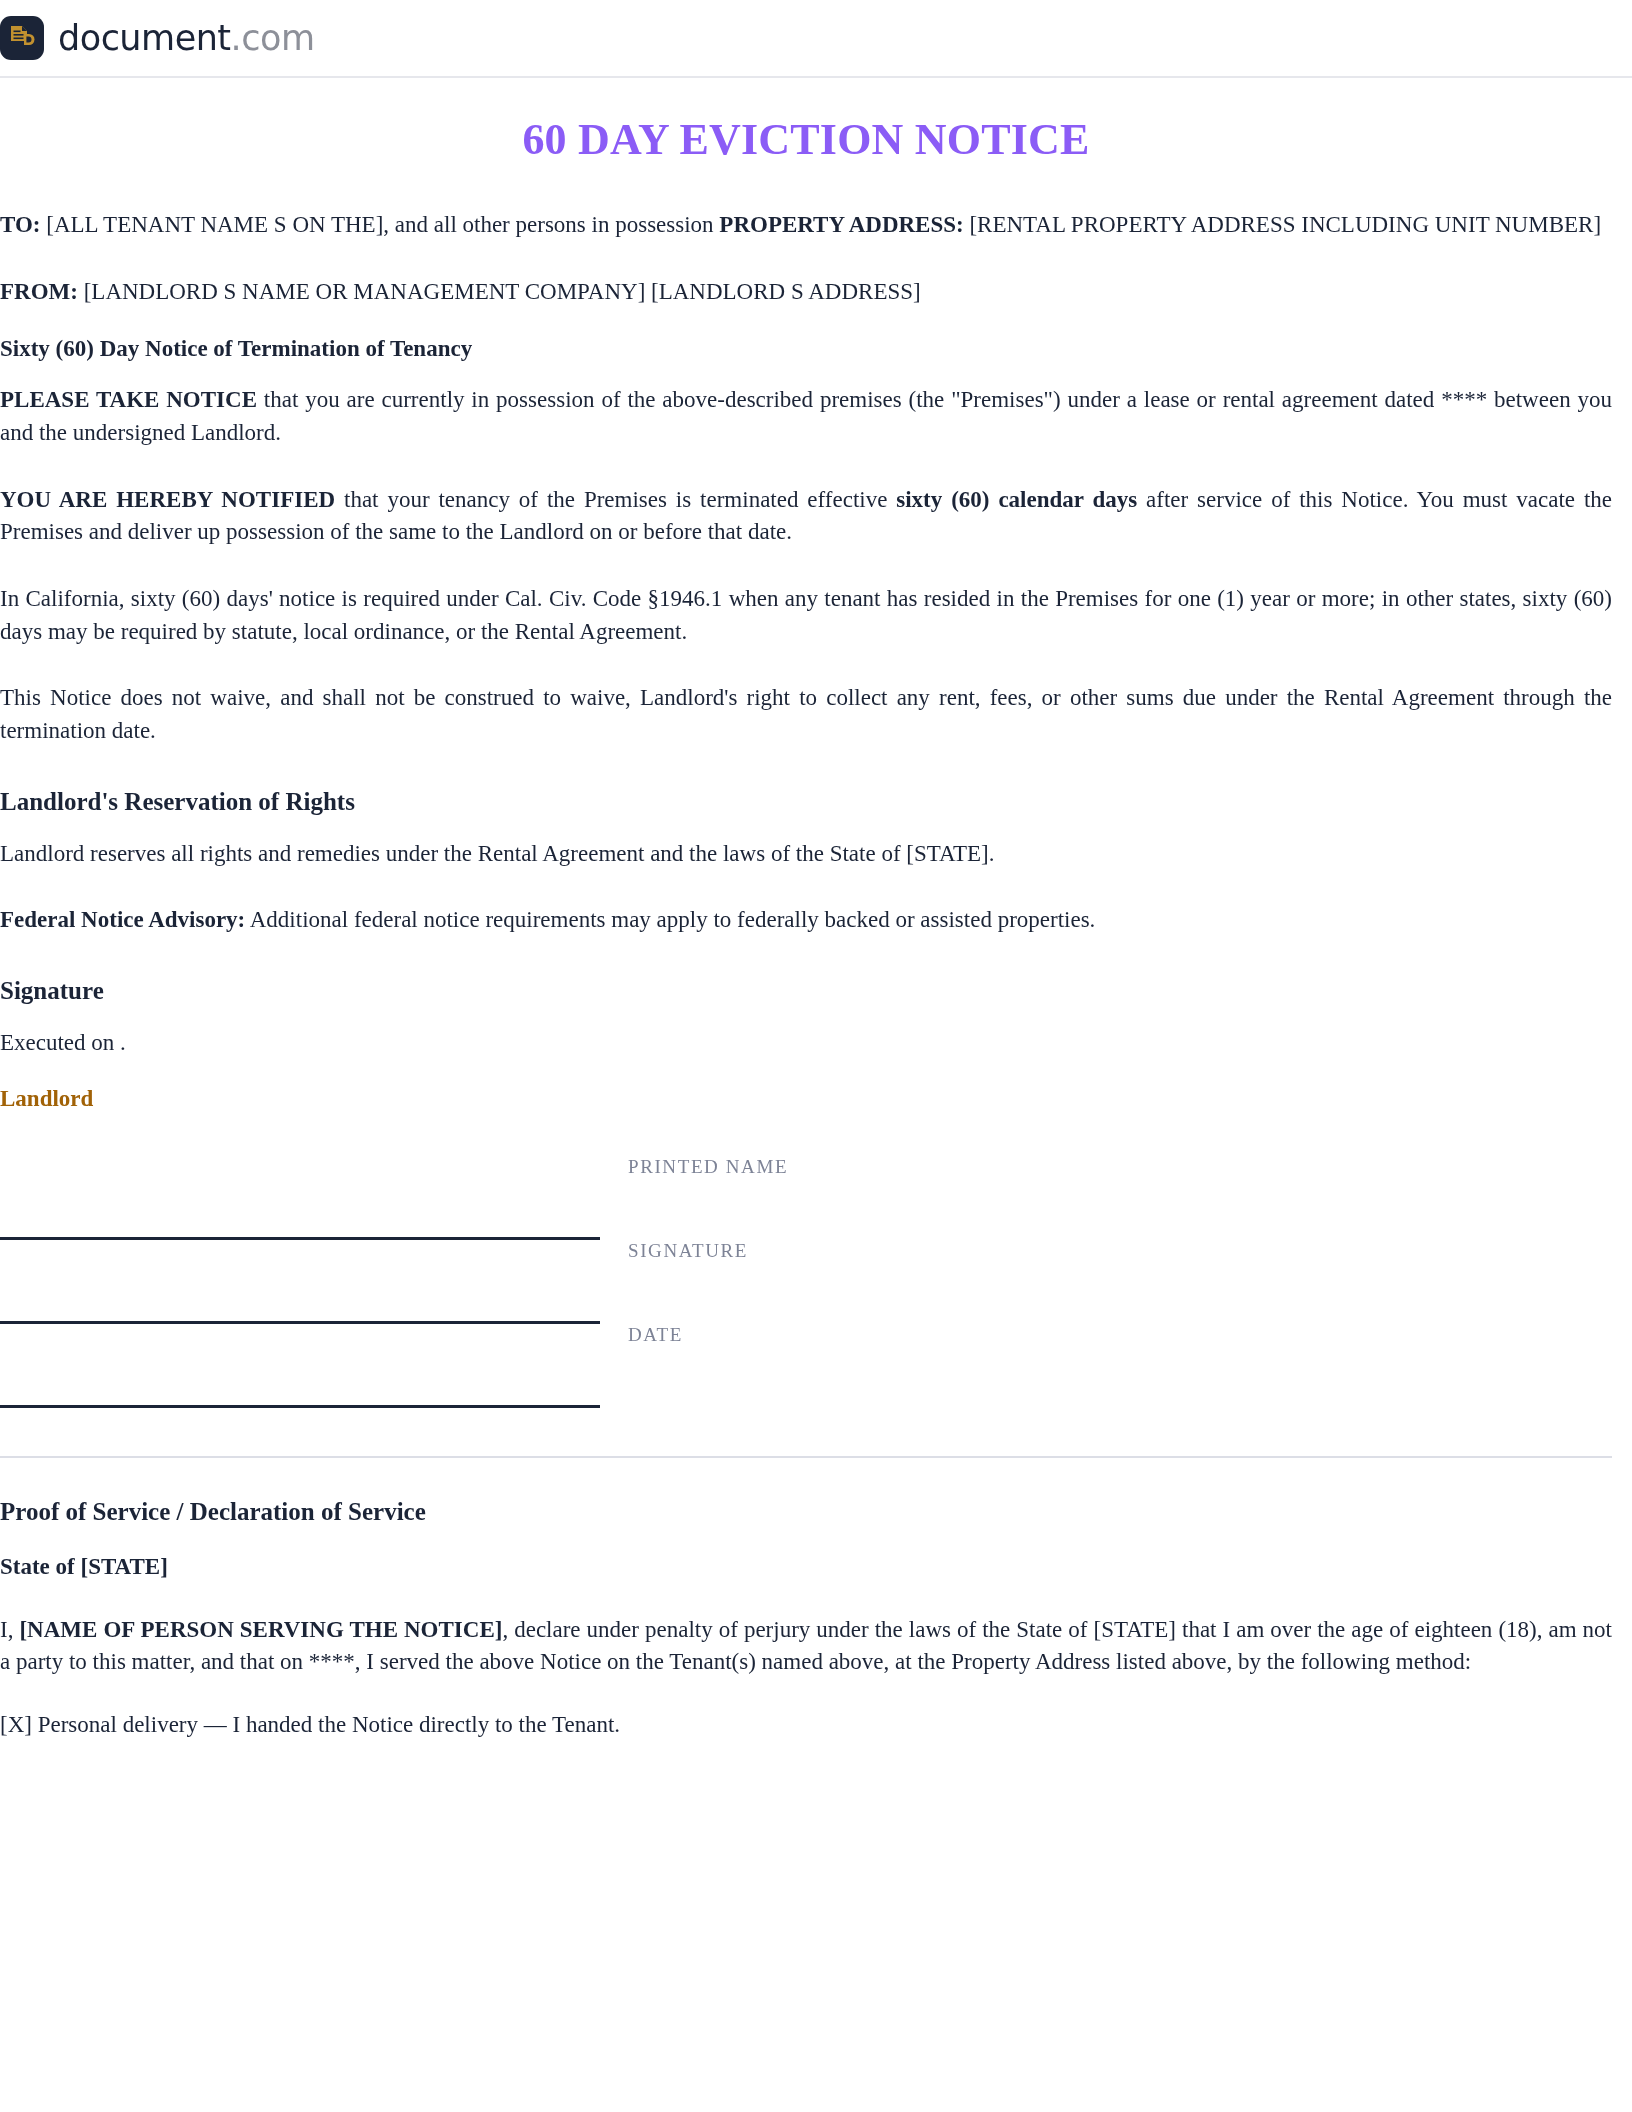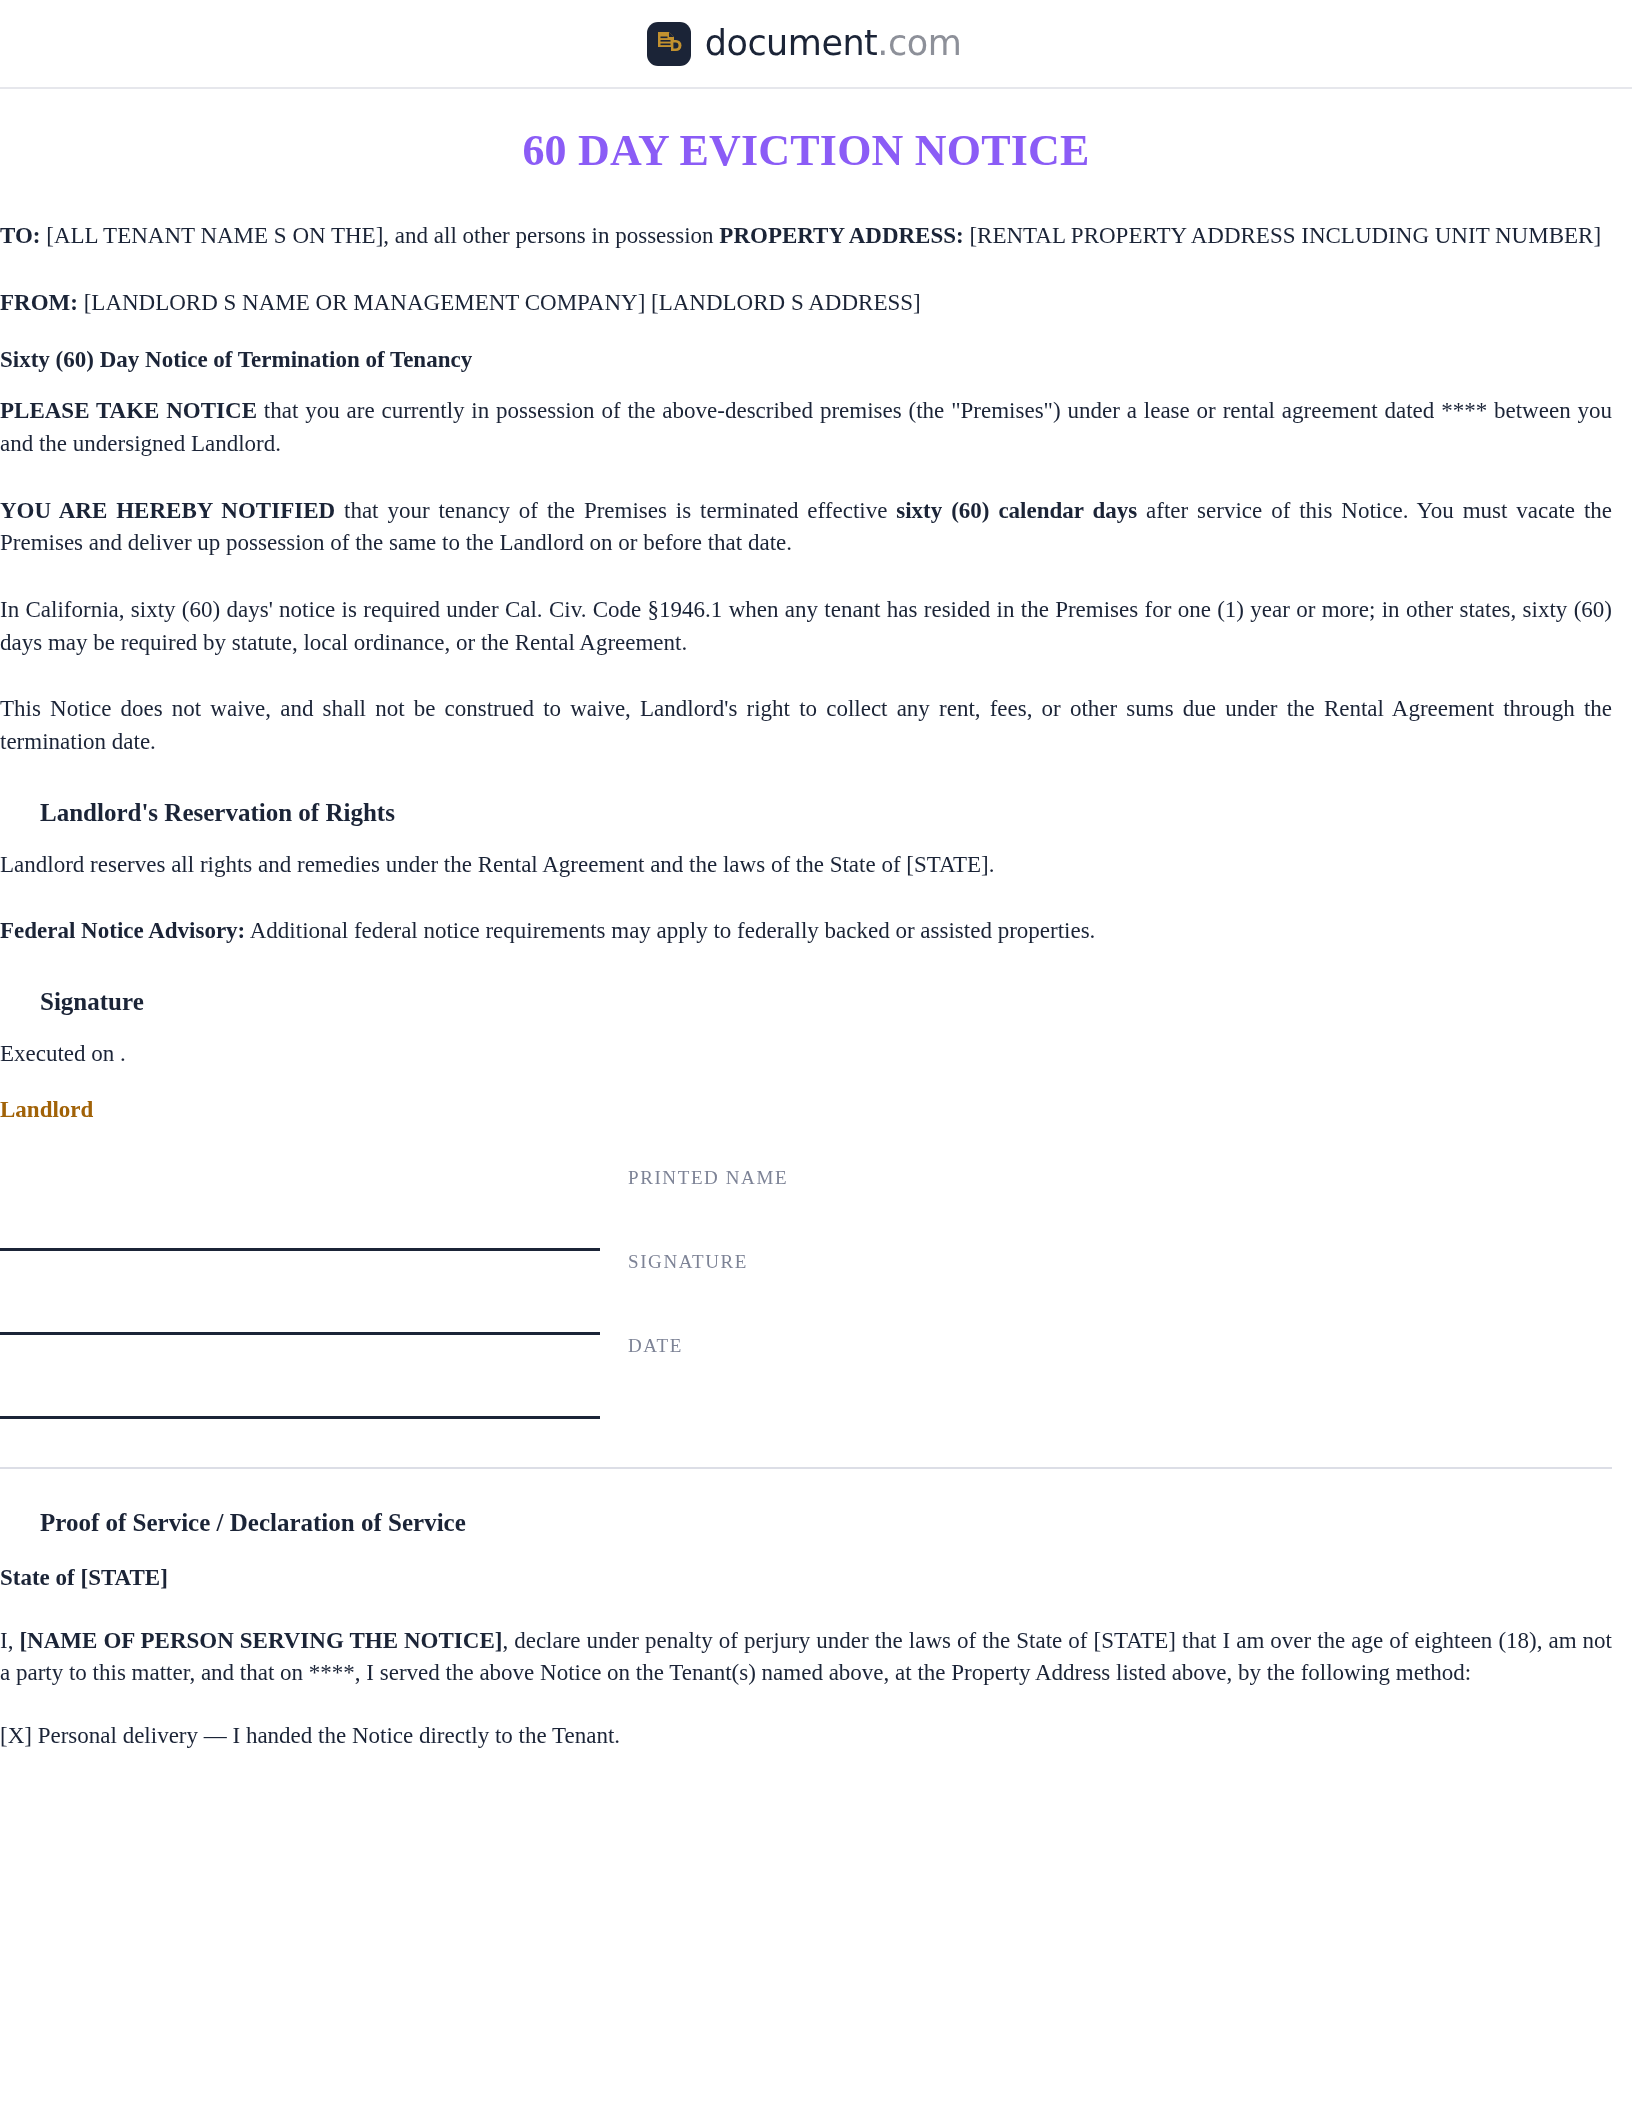--- a/index.html
+++ b/index.html
@@ -12,24 +12,24 @@
   body {
     width: 1632px;
     min-height: 2112px;
     font-family: "Liberation Serif", "DejaVu Serif", serif;
     color: #1b2437;
     -webkit-font-smoothing: antialiased;
   }
 
   
   .brand-bar {
-    height: 89px;
+    height: 78px;
     display: flex;
     align-items: center;
-    justify-content: center;
+    justify-content: flex-start;
     padding: 0 24px 0 0;
     border-bottom: 2px solid #e6e7ec;
   }
   .brand {
     display: flex;
     align-items: center;
     gap: 14px;
   }
   .brand-mark {
     width: 44px;
@@ -64,21 +64,20 @@
     margin: 36px 0 44px 0;
     letter-spacing: 0.2px;
     color: #8b5cf6;
   }
 
   h2.sec {
     font-size: 25px;
     font-weight: bold;
     margin: 40px 0 0 0;
     color: #1b2437;
-    padding-left: 40px;
   }
   h3.sub {
     font-size: 23px;
     font-weight: bold;
     margin: 28px 0 0 0;
     color: #1b2437;
   }
   h4.mini {
     font-size: 23px;
     font-weight: bold;

